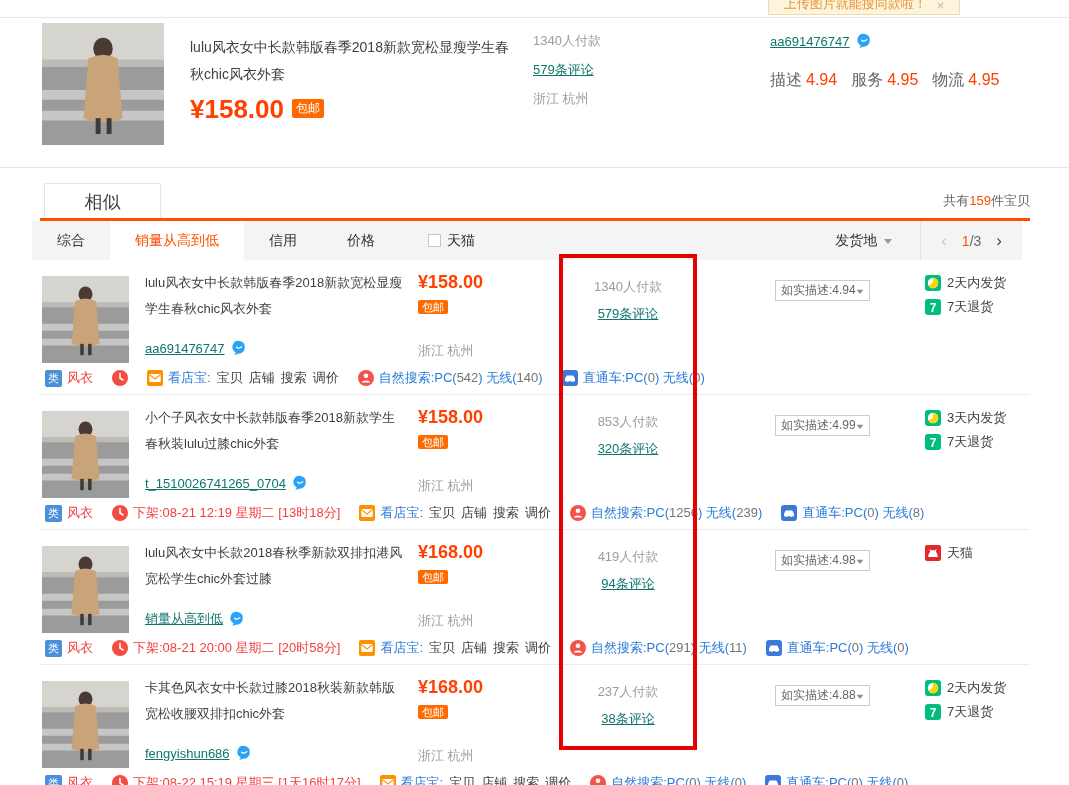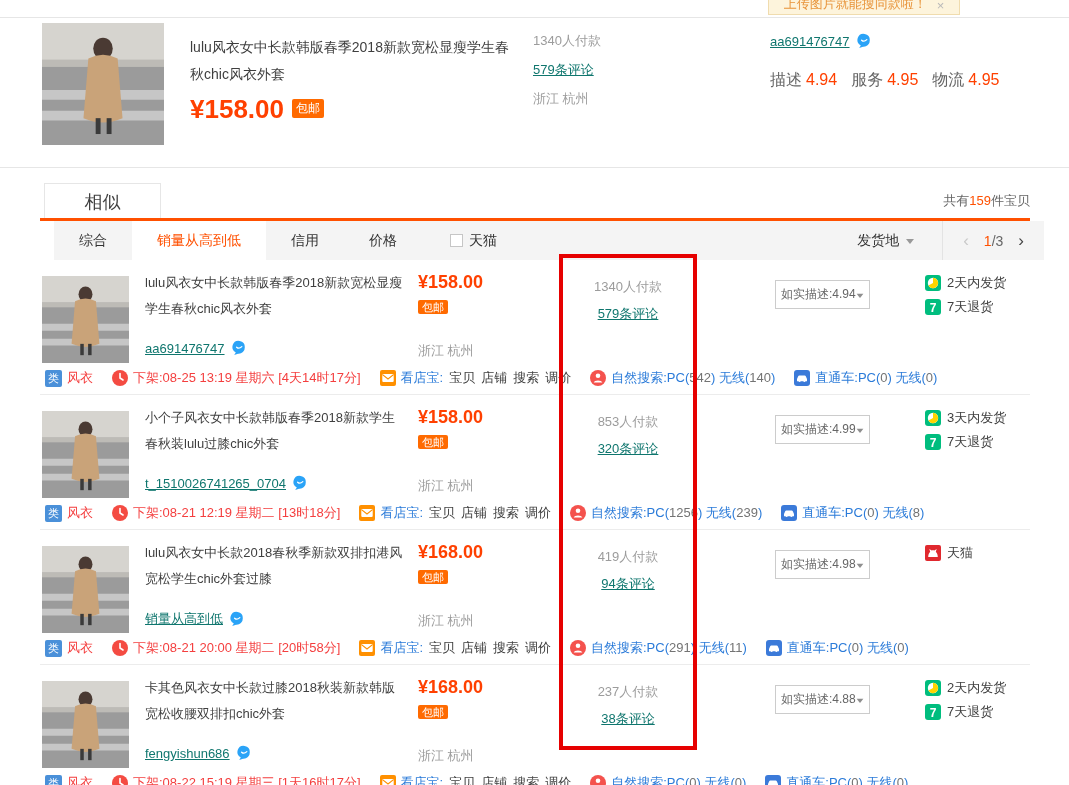--- a/index.html
+++ b/index.html
@@ -30,21 +30,21 @@
 
   
   .tab-box { position:absolute; left:44px; top:183px; width:117px; height:36px; background:#fff;
     border:1px solid #e6e6e6; border-bottom:none; display:flex; align-items:center; justify-content:center;
     font-size:18px; color:#404040; cursor:pointer;font-family:Liberation Mono, monospace; }
   .orange-bar { position:absolute; left:40px; top:218px; width:990px; height:3px; background:#ff5000; }
   .total { position:absolute; right:39px; top:192px; font-size:13px; color:#666; }
   .total b { color:#ff5000; font-weight:normal; }
 
   
-  .filter { position:absolute; left:54px; top:221px; width:990px; height:39px; background:#f4f4f4;
+  .filter { position:absolute; left:32px; top:221px; width:990px; height:39px; background:#f4f4f4;
     display:flex; align-items:center; font-size:14px; color:#333; }
   .sort-item { padding:0 25px; line-height:39px; cursor:pointer; }
   .sort-item.active { background:#fff; color:#ff5000; }
   .tmall-check { display:flex; align-items:center; gap:6px; margin-left:28px; cursor:pointer; }
   .checkbox { width:13px; height:13px; background:#fff; border:1px solid #c6c6c6; }
   .ship-from { margin-left:auto; display:flex; align-items:center; gap:7px; padding-right:28px; cursor:pointer; color:#333; }
   .caret { width:0; height:0; border:4px solid transparent; border-top:5px solid #999; margin-top:5px; }
   .v-div { width:1px; height:39px; background:#e3e3e3; }
   .pager { display:flex; align-items:center; gap:15px; padding:0 20px; }
   .pg-prev { color:#c9c9c9; font-size:17px; cursor:pointer; }
@@ -58,21 +58,21 @@
   .row::after { content:""; position:absolute; left:40px; bottom:0; width:990px; height:1px; background:#ececec; }
   .r-thumb { position:absolute; left:42px; top:16px; width:87px; height:87px; cursor:pointer; }
   .r-title { position:absolute; left:145px; top:10px; width:260px; font-size:13px; line-height:26px; color:#3f3f3f; cursor:pointer; }
   .r-seller { position:absolute; left:145px; top:80px; display:flex; align-items:center; gap:6px; }
   .r-price { position:absolute; left:418px; top:12px; font-size:18px; font-weight:bold; color:#ff4000; }
   .r-free { position:absolute; left:418px; top:37px; }
   .badge-free { background:#ff6a00; color:#fff; font-size:11px; padding:1px 4px; border-radius:2px; }
   .r-loc { position:absolute; left:418px; top:82px; font-size:13px; color:#9c9c9c; }
   .r-pay { position:absolute; left:560px; top:18px; width:136px; text-align:center; font-size:13px; color:#9c9c9c; }
   .r-com { position:absolute; left:560px; top:44px; width:136px; text-align:center; }
-  .desc-select { position:absolute; left:775px; top:20px; width:95px; height:29px; border:1px solid #ccc; background:#fff;
+  .desc-select { position:absolute; left:775px; top:20px; width:95px; height:21px; border:1px solid #ccc; background:#fff;
     font-size:12px; color:#666; display:flex; align-items:center; justify-content:space-between; padding:0 5px; cursor:pointer; }
   .desc-select .caret { border-top-color:#8f8f8f; transform:scale(.85); }
   .r-badges { position:absolute; left:925px; top:14px; display:flex; flex-direction:column; gap:6px; }
   .badge-line { display:flex; align-items:center; gap:6px; font-size:13px; color:#3f3f3f; }
   .icon16 { width:16px; height:16px; flex:0 0 auto; }
 
   .bar { position:absolute; left:45px; top:109px; height:18px; display:flex; align-items:center; gap:5px;
     font-size:13px; white-space:nowrap; }
   .tag { background:#4a90d9; color:#fff; font-size:11px; padding:1px 3px; border-radius:2px; }
   .seg-r { color:#f43e3e; }
@@ -232,21 +232,20 @@
           <span>7天退货</span>
         </div>
       </div>
     <div class="bar">
       <span class="tag">类</span>
       <span class="seg-r">风衣</span>
       <span class="sp"></span>
       <svg class="icon16">
           <use href="#clock-red"></use>
         </svg>
-      <span class="seg-r">下架:08-25 13:19 星期六 [4天14时17分]</span>
       <span class="sp"></span>
       <svg class="icon16">
           <use href="#mail"></use>
         </svg>
       <span class="seg-b">看店宝:</span>
       <span style="margin-left:-5px;"><a class="lnk">宝贝</a><a class="lnk">店铺</a><a class="lnk">搜索</a><a class="lnk">调价</a></span>
       <span class="sp"></span>
       <svg class="icon16">
           <use href="#person"></use>
         </svg>

